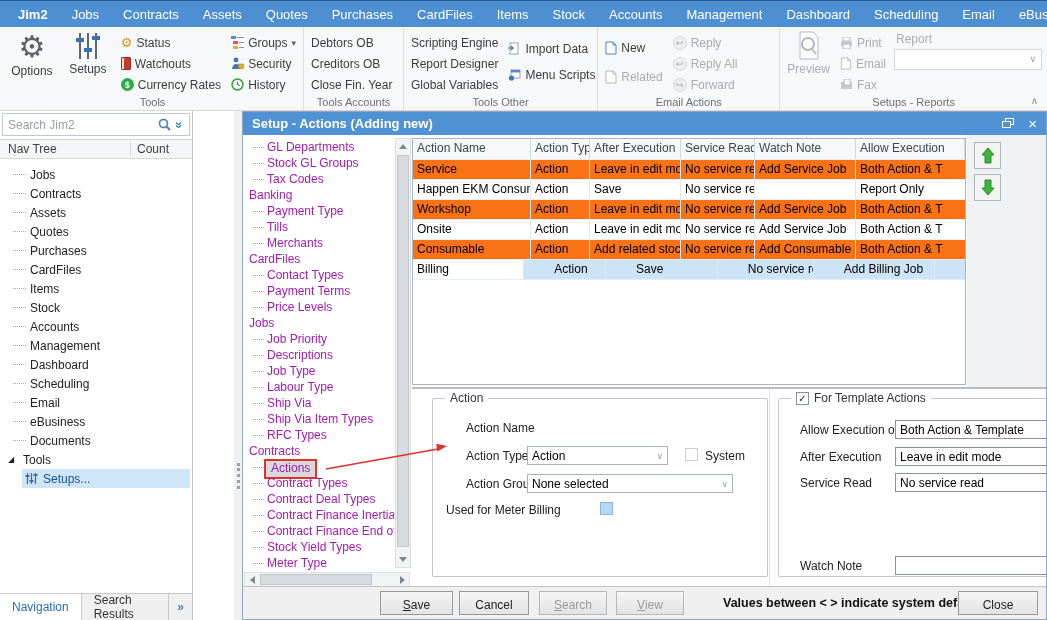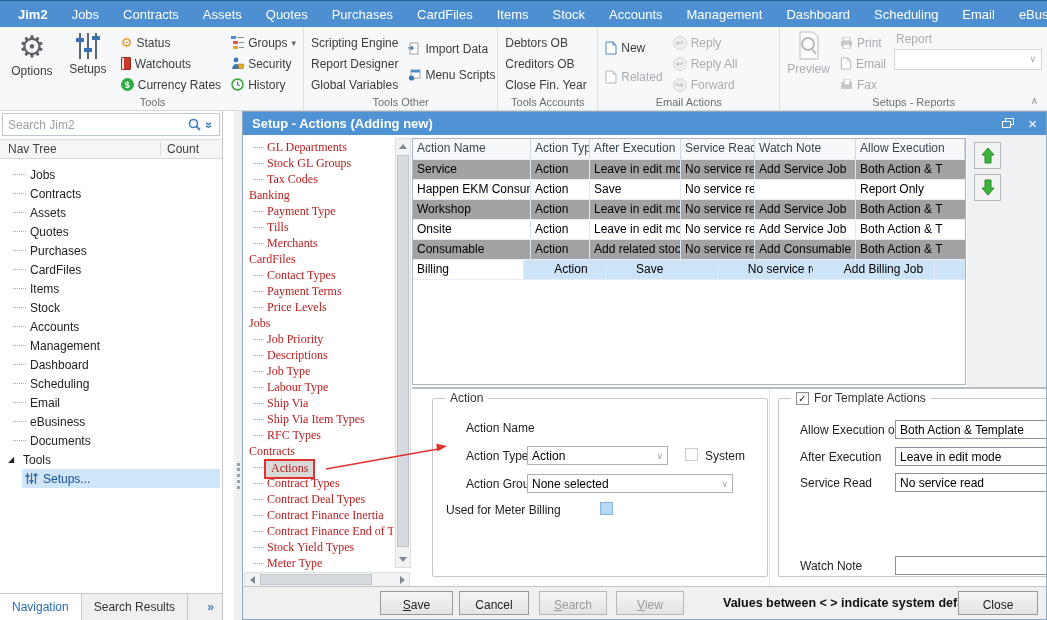--- a/index.html
+++ b/index.html
@@ -33,21 +33,21 @@
   .caret{font-size:9px;color:#5f6releases368;color:#5f6368;}
   .badge{width:14px;height:14px;border-radius:50%;background:#edeff1;border:1px solid #d6d9dc;
          color:#a9aeb4;font-size:9px;display:flex;align-items:center;justify-content:center;}
   .reportbox{display:flex;flex-direction:column;gap:3px;padding-top:3px;}
   .reportlbl{font-size:12px;color:#a9adb2;padding-left:2px;}
   .combo-dis{width:148px;height:21px;border:1px solid #d4d7da;background:#fff;display:flex;align-items:center;justify-content:flex-end;padding-right:5px;}
   .chev{font-size:9px;color:#9aa0a6;line-height:9px;}
   #ribcollapse{position:absolute;right:9px;bottom:4px;font-size:10px;color:#8b9096;}
 
   
-  #leftpanel{position:absolute;left:0;top:110px;width:223px;bottom:0;background:#fff;
+  #leftpanel{position:absolute;left:0;top:110px;width:193px;bottom:0;background:#fff;
              border-right:1px solid #c6c6c6;display:flex;flex-direction:column;font-size:12px;}
   #searchrow{margin:2px 2px 0 2px;height:23px;border:1px solid #bfc7cf;display:flex;align-items:center;background:#fff;}
   #searchrow input{flex:1;border:0;outline:0;font:12px "Liberation Sans",sans-serif;color:#333;padding-left:5px;min-width:0;background:transparent;}
   #searchrow input::placeholder{color:#9aa0a6;}
   .magicon{width:13px;height:13px;margin:0 3px;flex:none;}
   .dblchev{color:#3f7fc0;font-weight:bold;font-size:12px;transform:rotate(90deg);margin:0 6px 0 2px;}
   #ntheader{height:20px;display:flex;align-items:center;background:#f5f6f7;
             border-top:1px solid #d8d8d8;border-bottom:1px solid #d8d8d8;color:#3c4044;margin-top:3px;gap:8px;}
   #ntheader .h1{flex:1;padding-left:8px;}
   #ntheader .h2{width:62px;border-left:1px solid #d8d8d8;padding-left:6px;}
@@ -72,21 +72,21 @@
        display:flex;flex-direction:column;background:#fff;}
   #titlebar{height:23px;background:#4f93d4;color:#fff;display:flex;align-items:center;padding:0 9px;font-size:13px;font-weight:bold;}
   #titlebar .t{flex:1;}
   .winbtn{display:flex;align-items:center;margin-left:14px;}
   #closex{font-size:15px;font-weight:normal;}
   #winbody{flex:1;position:relative;background:#fff;overflow:hidden;font-size:12px;}
 
   
   #stree{position:absolute;left:0;top:0;width:168px;height:454px;}
   #streeitems{position:absolute;left:0;top:4px;right:17px;bottom:18px;overflow:hidden;}
-  .st{height:16px;line-height:16px;padding-left:24px;position:relative;white-space:nowrap;color:#b91c1c;font-family:Liberation Serif, serif;}
+  .st{height:16px;line-height:16px;padding-left:24px;position:relative;white-space:nowrap;color:#a21caf;}
   .st.lv0{padding-left:6px;}
   .st.lv1::before{content:"";position:absolute;left:10px;top:8px;width:11px;border-top:1px dotted #a8a8a8;}
   .selbox{background:#d9d9d9;border:2px solid #e0312e;padding:0 5px;margin-left:-3px;line-height:14px;display:inline-block;height:20px;}
   .vscroll{position:absolute;right:0;top:3px;width:16px;height:430px;background:#f2f3f4;border:1px solid #dcdfe2;}
   .sbtn{position:absolute;left:0;right:0;height:15px;display:flex;align-items:center;justify-content:center;}
   .tri-up{width:0;height:0;border-left:4px solid transparent;border-right:4px solid transparent;border-bottom:5px solid #7f8891;}
   .tri-dn{width:0;height:0;border-left:4px solid transparent;border-right:4px solid transparent;border-top:5px solid #7f8891;}
   .tri-l{width:0;height:0;border-top:4px solid transparent;border-bottom:4px solid transparent;border-right:5px solid #7f8891;}
   .tri-r{width:0;height:0;border-top:4px solid transparent;border-bottom:4px solid transparent;border-left:5px solid #7f8891;}
   .vthumb{position:absolute;left:1px;right:1px;top:16px;height:392px;background:#d7dade;border:1px solid #c2c6cb;}
@@ -94,21 +94,21 @@
   .hthumb{position:absolute;top:1px;bottom:1px;left:15px;width:112px;background:#d7dade;border:1px solid #c2c6cb;}
   .hbtn{position:absolute;top:0;bottom:0;width:14px;display:flex;align-items:center;justify-content:center;}
 
   
   #grid{position:absolute;left:169px;top:3px;width:554px;height:247px;border:1px solid #aab4c0;background:#fff;}
   .grow{display:flex;height:20px;}
   .ghead{height:21px;background:#f6f8fa;border-bottom:1px solid #9fa9b5;color:#3c4650;}
   .gc{padding:2px 0 0 4px;border-right:1px solid #dfe7f1;overflow:hidden;white-space:nowrap;height:100%;}
   .ghead .gc{border-right:1px solid #cfd8e4;}
   .c0{width:118px;}.c1{width:59px;}.c2{width:91px;}.c3{width:74px;}.c4{width:101px;}.c5{flex:1;border-right:0;}
-  .odd{background:#a3a3a3;}
+  .odd{background:#f97316;}
   .grow{border-bottom:1px solid #e7edf5;}
   .selrow{background:#cde3f7;gap:26px;}
   .selrow .c0{background:#fff;}
   #gridside{position:absolute;left:724px;top:0;right:0;height:252px;background:#f0f1f3;}
   .arrbtn{position:absolute;left:7px;width:27px;height:27px;background:#f3f3f3;border:1px solid #b0b6bc;
           display:flex;align-items:center;justify-content:center;}
   #divider{position:absolute;left:169px;right:0;top:252px;height:2px;background:#b9bdc2;}
 
   
   #formarea{position:absolute;left:169px;right:0;top:254px;bottom:0;background:#fff;overflow:hidden;}
@@ -222,20 +222,37 @@
             <circle cx="6.5" cy="6.5" r="5.4" fill="#fff" stroke="#3aa83a" stroke-width="1.6"></circle>
             <path d="M6.5 3.4 v3.1 l2.3 1.4" stroke="#2f6fa8" stroke-width="1.1" fill="none"></path>
           </svg>
           <span>History</span>
         </div>
       </div>
     </div>
     <div class="rgl">Tools</div>
   </div>
 
+  <div class="rgroup" style="min-width:100px;">
+    <div class="rgc">
+      <div class="col" style="padding-top:3px;">
+        <div class="sr">
+            <span>Debtors OB</span>
+          </div>
+        <div class="sr">
+            <span>Creditors OB</span>
+          </div>
+        <div class="sr">
+            <span>Close Fin. Year</span>
+          </div>
+      </div>
+    </div>
+    <div class="rgl">Tools Accounts</div>
+  </div>
+
   <div class="rgroup" style="min-width:188px;">
     <div class="rgc">
       <div class="col" style="padding-top:3px;">
         <div class="sr">
             <span>Scripting Engine</span>
           </div>
         <div class="sr">
             <span>Report Designer</span>
           </div>
         <div class="sr">
@@ -254,37 +271,20 @@
           <svg width="13" height="13" viewBox="0 0 13 13">
             <rect x="3" y="2" width="9" height="8" fill="#fff" stroke="#9aa2aa"></rect>
             <rect x="3" y="2" width="9" height="2.5" fill="#4a90d0"></rect>
             <circle cx="3.5" cy="10" r="2.6" fill="#3f74b5"></circle>
           </svg>
           <span>Menu Scripts</span>
         </div>
       </div>
     </div>
     <div class="rgl">Tools Other</div>
-  </div>
-
-  <div class="rgroup" style="min-width:100px;">
-    <div class="rgc">
-      <div class="col" style="padding-top:3px;">
-        <div class="sr">
-            <span>Debtors OB</span>
-          </div>
-        <div class="sr">
-            <span>Creditors OB</span>
-          </div>
-        <div class="sr">
-            <span>Close Fin. Year</span>
-          </div>
-      </div>
-    </div>
-    <div class="rgl">Tools Accounts</div>
   </div>
 
   <div class="rgroup" style="min-width:182px;">
     <div class="rgc">
       <div class="col" style="padding-top:8px;gap:8px;">
         <div class="sr">
           <svg width="12" height="14" viewBox="0 0 12 14">
             <path d="M1 1 h7 l3 3 v9 h-10 z" fill="#fff" stroke="#4a86c8"></path>
               <path d="M8 1 v3 h3" fill="none" stroke="#4a86c8"></path>
           </svg>

